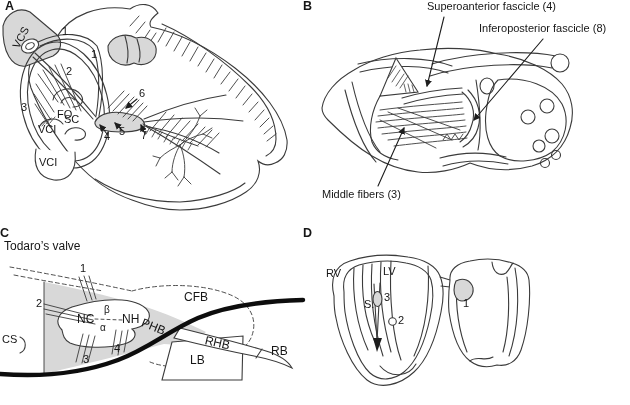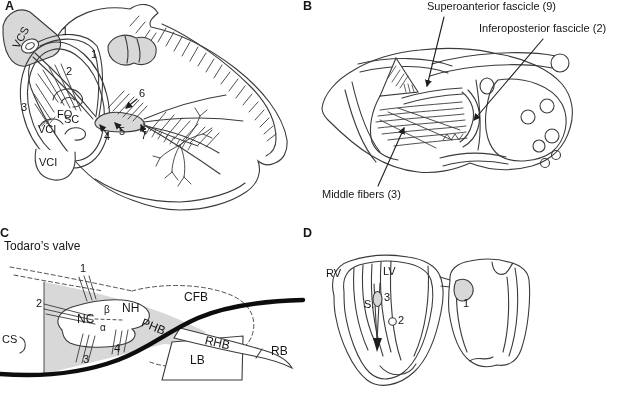--- a/index.html
+++ b/index.html
@@ -257,31 +257,31 @@
 <div class="lbl" style="left:21px;top:102px">3</div>
 <div class="lbl" style="left:57px;top:109px">FO</div>
 <div class="lbl" style="left:38px;top:124px">VCI</div>
 <div class="lbl" style="left:64px;top:114px">SC</div>
 <div class="lbl" style="left:39px;top:157px">VCI</div>
 <div class="lbl" style="left:104px;top:131px">4</div>
 <div class="lbl" style="left:119px;top:126px">5</div>
 <div class="lbl" style="left:139px;top:88px">6</div>
 <div class="lbl" style="left:141px;top:130px">7</div>
 
-<div class="lbl" style="left:427px;top:1px">Superoanterior fascicle (9)</div>
-<div class="lbl" style="left:479px;top:23px">Inferoposterior fascicle (2)</div>
+<div class="lbl" style="left:427px;top:1px">Superoanterior fascicle (4)</div>
+<div class="lbl" style="left:479px;top:23px">Inferoposterior fascicle (8)</div>
 <div class="lbl" style="left:322px;top:189px">Middle fibers (3)</div>
 
 <div class="lbl cap" style="left:4px;top:240px">Todaro’s valve</div>
 <div class="lbl" style="left:80px;top:263px">1</div>
 <div class="lbl" style="left:36px;top:298px">2</div>
 <div class="lbl" style="left:2px;top:334px">CS</div>
 <div class="lbl md" style="left:77px;top:313px">NC</div>
 <div class="lbl sm" style="left:104px;top:305px">β</div>
-<div class="lbl md" style="left:122px;top:302px">NH</div>
+<div class="lbl md" style="left:122px;top:313px">NH</div>
 <div class="lbl sm" style="left:100px;top:323px">α</div>
 <div class="lbl md rot-phb" style="left:142px;top:316px">PHB</div>
 <div class="lbl md" style="left:184px;top:291px">CFB</div>
 <div class="lbl md rot-rhb" style="left:205px;top:334px">RHB</div>
 <div class="lbl md" style="left:271px;top:345px">RB</div>
 <div class="lbl md" style="left:190px;top:354px">LB</div>
 <div class="lbl" style="left:83px;top:354px">3</div>
 <div class="lbl" style="left:114px;top:343px">4</div>
 
 <div class="lbl" style="left:326px;top:268px">RV</div>

